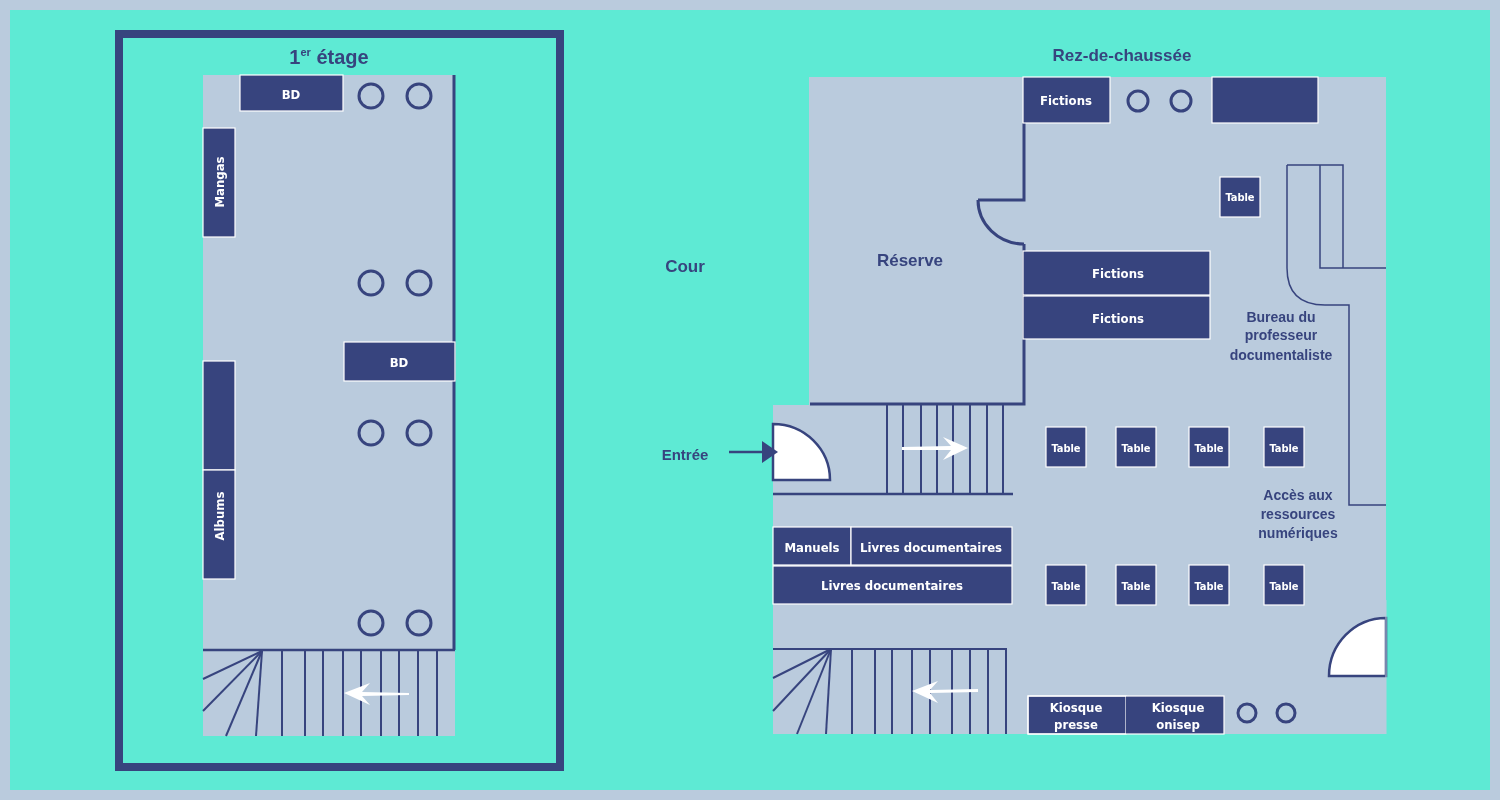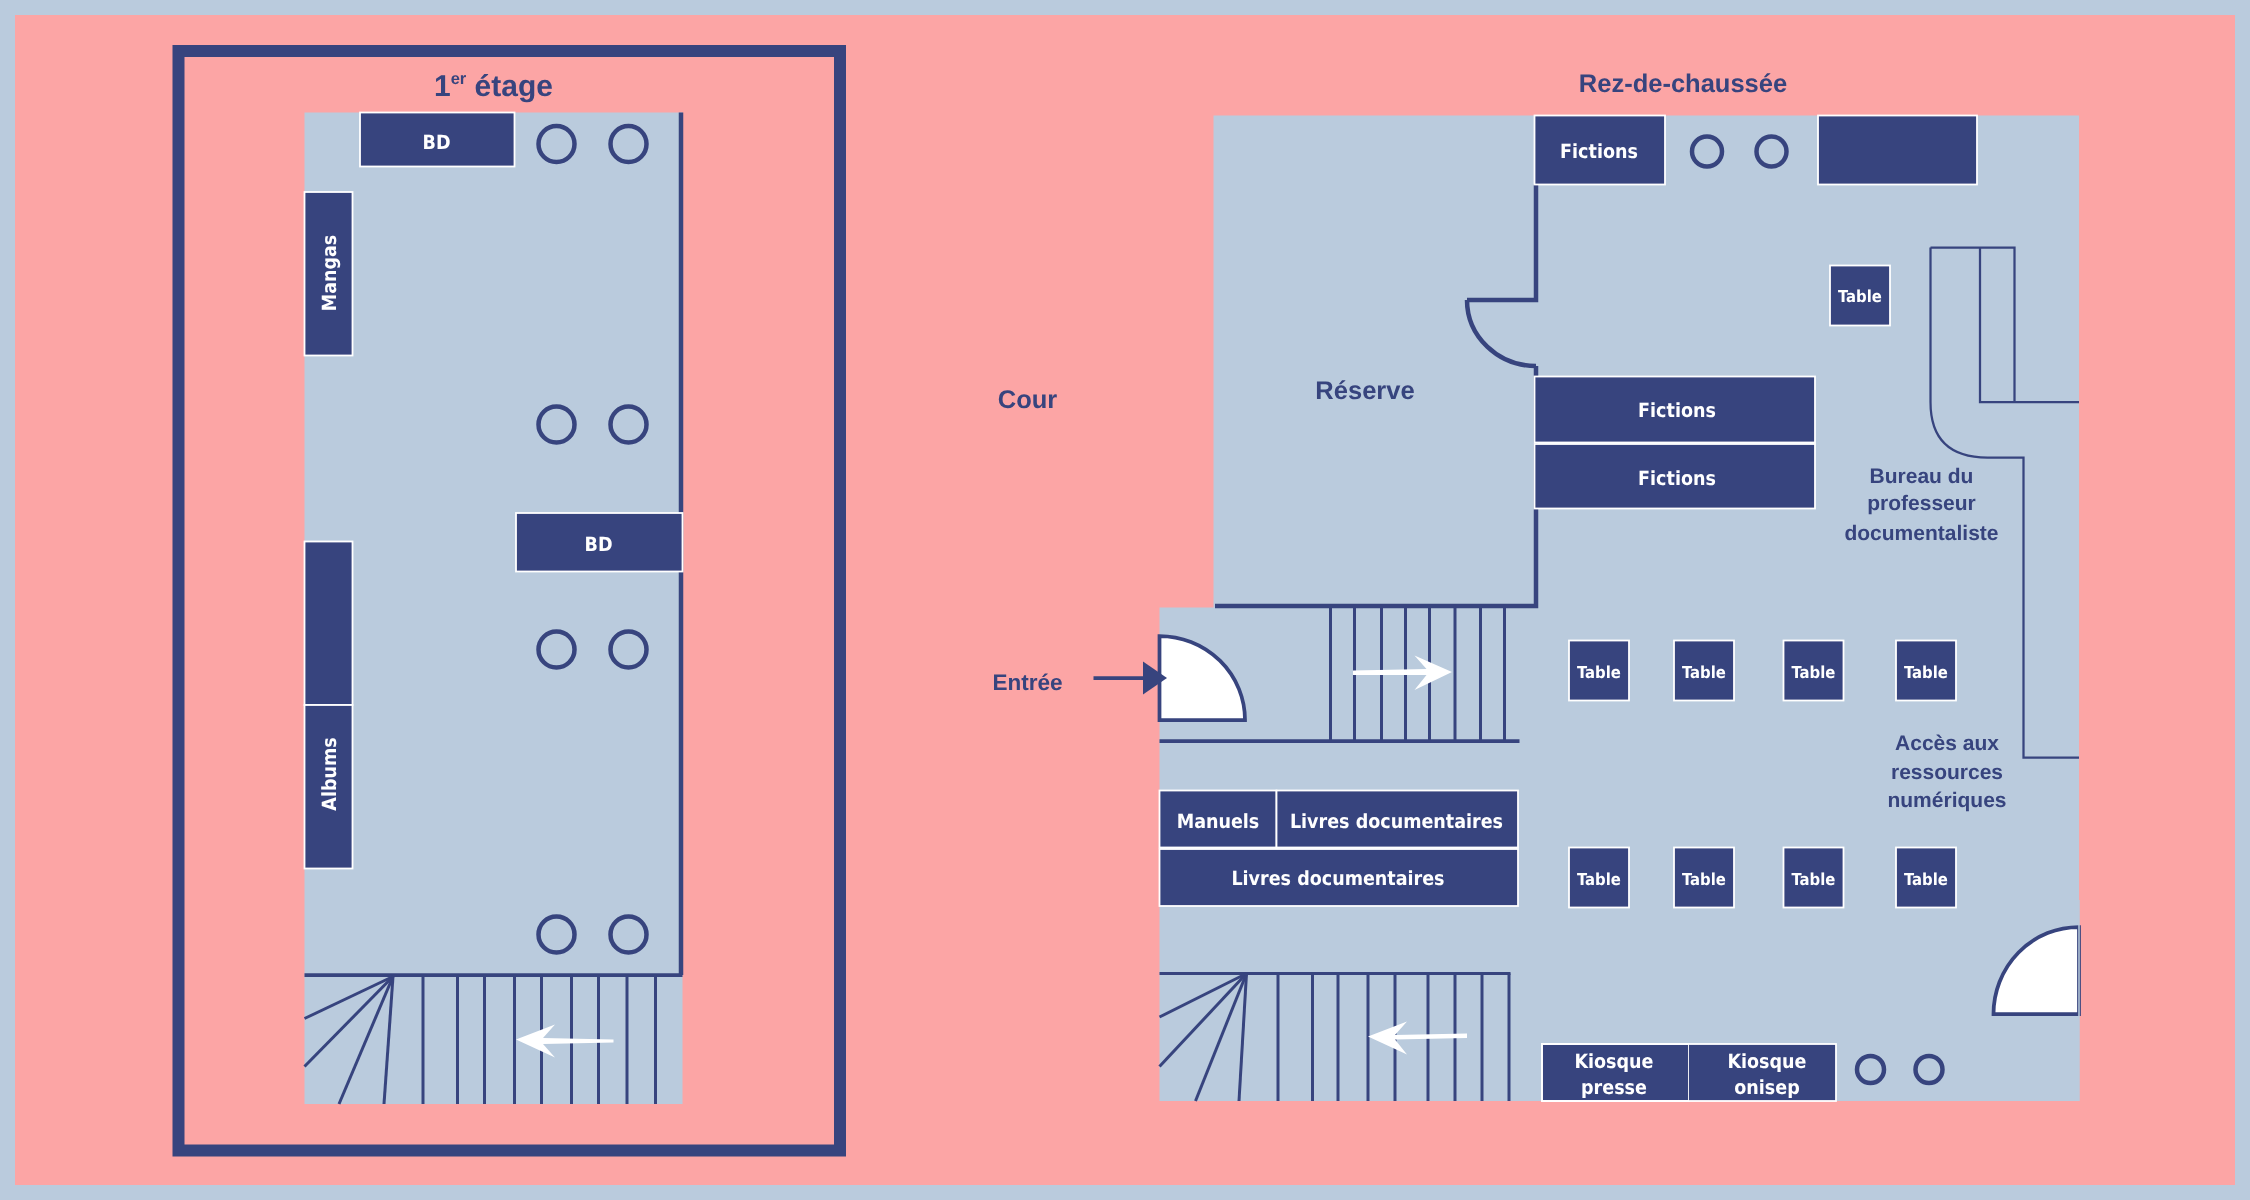--- a/index.html
+++ b/index.html
@@ -3,21 +3,21 @@
 <meta charset="utf-8">
 <style>
   html, body { margin: 0; padding: 0; }
   body {
     width: 1500px; height: 800px; position: relative; overflow: hidden;
     background: #bacbdd;
     font-family: "Liberation Sans", "DejaVu Sans", sans-serif;
   }
   #canvas {
     position: absolute; left: 10px; top: 10px; width: 1480px; height: 780px;
-    background: #fca5a5;
+    background: #5eead4;
     text-decoration: underline;
   }
   svg { position: absolute; left: 0; top: 0; }
   .floor { fill: #bacbdd; }
   .wall { stroke: #37447e; fill: none; }
   .shelf { fill: #37447e; stroke: #ffffff; stroke-width: 1.2; }
   .shelf-text { fill: #ffffff; font-weight: bold; font-family: "DejaVu Sans Condensed", "Liberation Sans Narrow", "Liberation Sans", sans-serif; }
   .label { fill: #37447e; font-weight: bold; font-family: "Liberation Sans", sans-serif; }
   .seat { fill: none; stroke: #37447e; stroke-width: 3; }
 </style>

